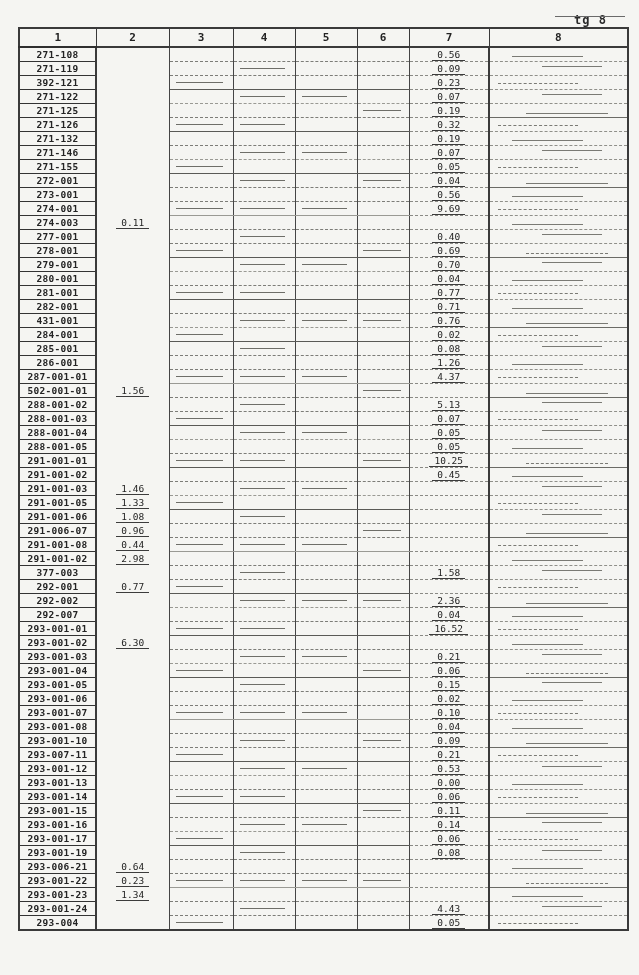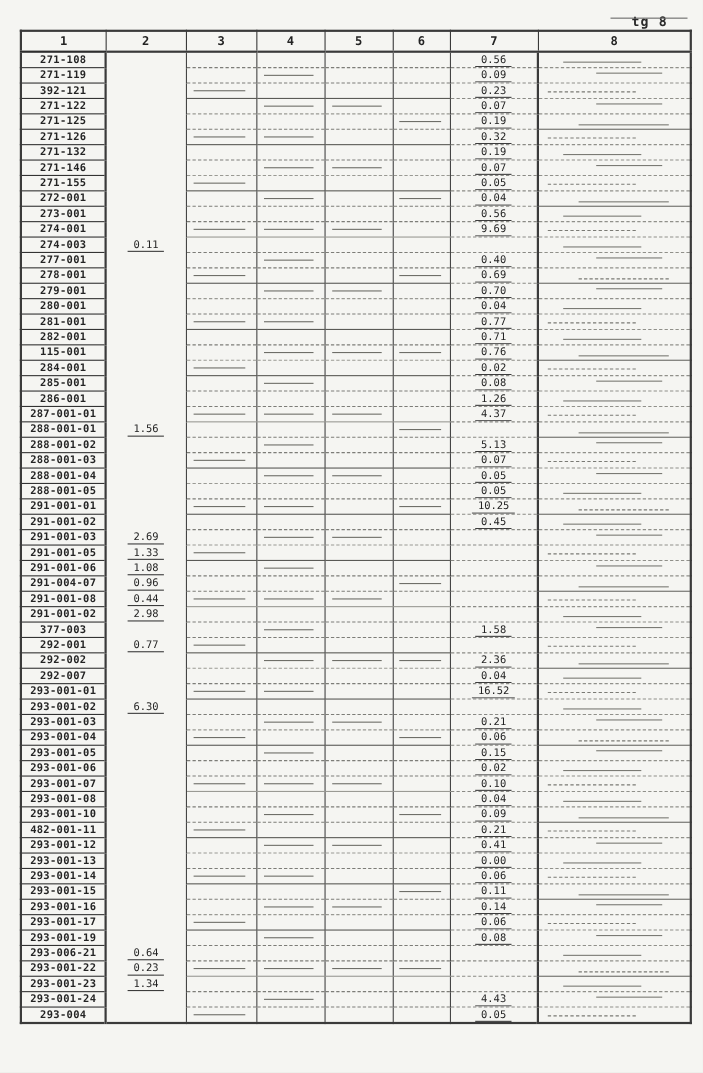--- a/index.html
+++ b/index.html
@@ -342,21 +342,21 @@
           <td class="c1"><span class="row-id">282-001</span></td>
           <td class="c2"></td>
           <td class="c3 mid"></td>
           <td class="c4 mid"></td>
           <td class="c5 mid"></td>
           <td class="c6 mid"></td>
           <td class="c7"><span class="val">0.71</span></td>
           <td class="c8"></td>
         </tr>
         <tr>
-          <td class="c1"><span class="row-id">115-001</span></td>
+          <td class="c1"><span class="row-id">431-001</span></td>
           <td class="c2"></td>
           <td class="c3 mid"></td>
           <td class="c4 mid"></td>
           <td class="c5 mid"></td>
           <td class="c6 mid"></td>
           <td class="c7"><span class="val">0.76</span></td>
           <td class="c8"></td>
         </tr>
         <tr>
           <td class="c1"><span class="row-id">284-001</span></td>
@@ -392,21 +392,21 @@
           <td class="c1"><span class="row-id">287-001-01</span></td>
           <td class="c2"></td>
           <td class="c3 mid"></td>
           <td class="c4 mid"></td>
           <td class="c5 mid"></td>
           <td class="c6 mid"></td>
           <td class="c7"><span class="val">4.37</span></td>
           <td class="c8"></td>
         </tr>
         <tr>
-          <td class="c1"><span class="row-id">288-001-01</span></td>
+          <td class="c1"><span class="row-id">502-001-01</span></td>
           <td class="c2"><span class="val">1.56</span></td>
           <td class="c3 mid"></td>
           <td class="c4 mid"></td>
           <td class="c5 mid"></td>
           <td class="c6 mid"></td>
           <td class="c7"></td>
           <td class="c8"></td>
         </tr>
         <tr>
           <td class="c1"><span class="row-id">288-001-02</span></td>
@@ -463,21 +463,21 @@
           <td class="c2"></td>
           <td class="c3 mid"></td>
           <td class="c4 mid"></td>
           <td class="c5 mid"></td>
           <td class="c6 mid"></td>
           <td class="c7"><span class="val">0.45</span></td>
           <td class="c8"></td>
         </tr>
         <tr>
           <td class="c1"><span class="row-id">291-001-03</span></td>
-          <td class="c2"><span class="val">2.69</span></td>
+          <td class="c2"><span class="val">1.46</span></td>
           <td class="c3 mid"></td>
           <td class="c4 mid"></td>
           <td class="c5 mid"></td>
           <td class="c6 mid"></td>
           <td class="c7"></td>
           <td class="c8"></td>
         </tr>
         <tr>
           <td class="c1"><span class="row-id">291-001-05</span></td>
           <td class="c2"><span class="val">1.33</span></td>
@@ -492,21 +492,21 @@
           <td class="c1"><span class="row-id">291-001-06</span></td>
           <td class="c2"><span class="val">1.08</span></td>
           <td class="c3 mid"></td>
           <td class="c4 mid"></td>
           <td class="c5 mid"></td>
           <td class="c6 mid"></td>
           <td class="c7"></td>
           <td class="c8"></td>
         </tr>
         <tr>
-          <td class="c1"><span class="row-id">291-004-07</span></td>
+          <td class="c1"><span class="row-id">291-006-07</span></td>
           <td class="c2"><span class="val">0.96</span></td>
           <td class="c3 mid"></td>
           <td class="c4 mid"></td>
           <td class="c5 mid"></td>
           <td class="c6 mid"></td>
           <td class="c7"></td>
           <td class="c8"></td>
         </tr>
         <tr>
           <td class="c1"><span class="row-id">291-001-08</span></td>
@@ -652,37 +652,37 @@
           <td class="c1"><span class="row-id">293-001-10</span></td>
           <td class="c2"></td>
           <td class="c3 mid"></td>
           <td class="c4 mid"></td>
           <td class="c5 mid"></td>
           <td class="c6 mid"></td>
           <td class="c7"><span class="val">0.09</span></td>
           <td class="c8"></td>
         </tr>
         <tr>
-          <td class="c1"><span class="row-id">482-001-11</span></td>
+          <td class="c1"><span class="row-id">293-007-11</span></td>
           <td class="c2"></td>
           <td class="c3 mid"></td>
           <td class="c4 mid"></td>
           <td class="c5 mid"></td>
           <td class="c6 mid"></td>
           <td class="c7"><span class="val">0.21</span></td>
           <td class="c8"></td>
         </tr>
         <tr>
           <td class="c1"><span class="row-id">293-001-12</span></td>
           <td class="c2"></td>
           <td class="c3 mid"></td>
           <td class="c4 mid"></td>
           <td class="c5 mid"></td>
           <td class="c6 mid"></td>
-          <td class="c7"><span class="val">0.41</span></td>
+          <td class="c7"><span class="val">0.53</span></td>
           <td class="c8"></td>
         </tr>
         <tr>
           <td class="c1"><span class="row-id">293-001-13</span></td>
           <td class="c2"></td>
           <td class="c3 mid"></td>
           <td class="c4 mid"></td>
           <td class="c5 mid"></td>
           <td class="c6 mid"></td>
           <td class="c7"><span class="val">0.00</span></td>

